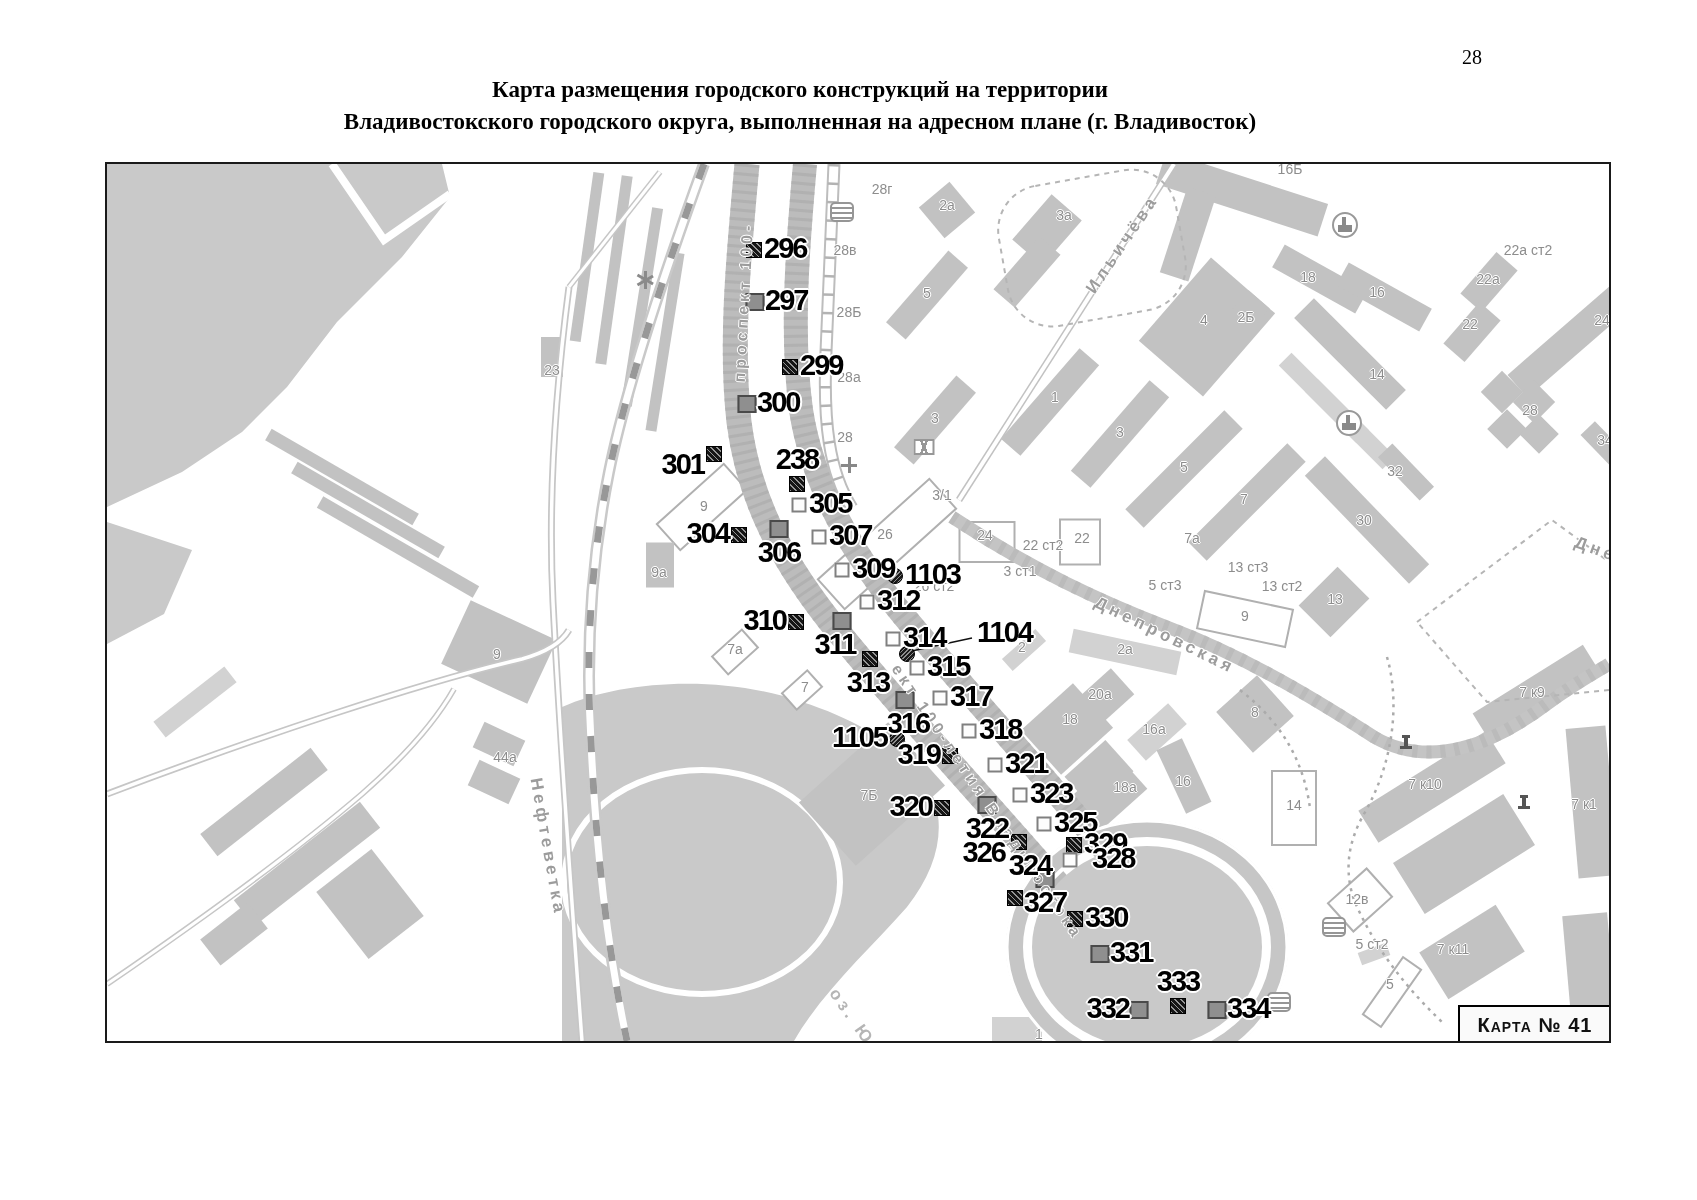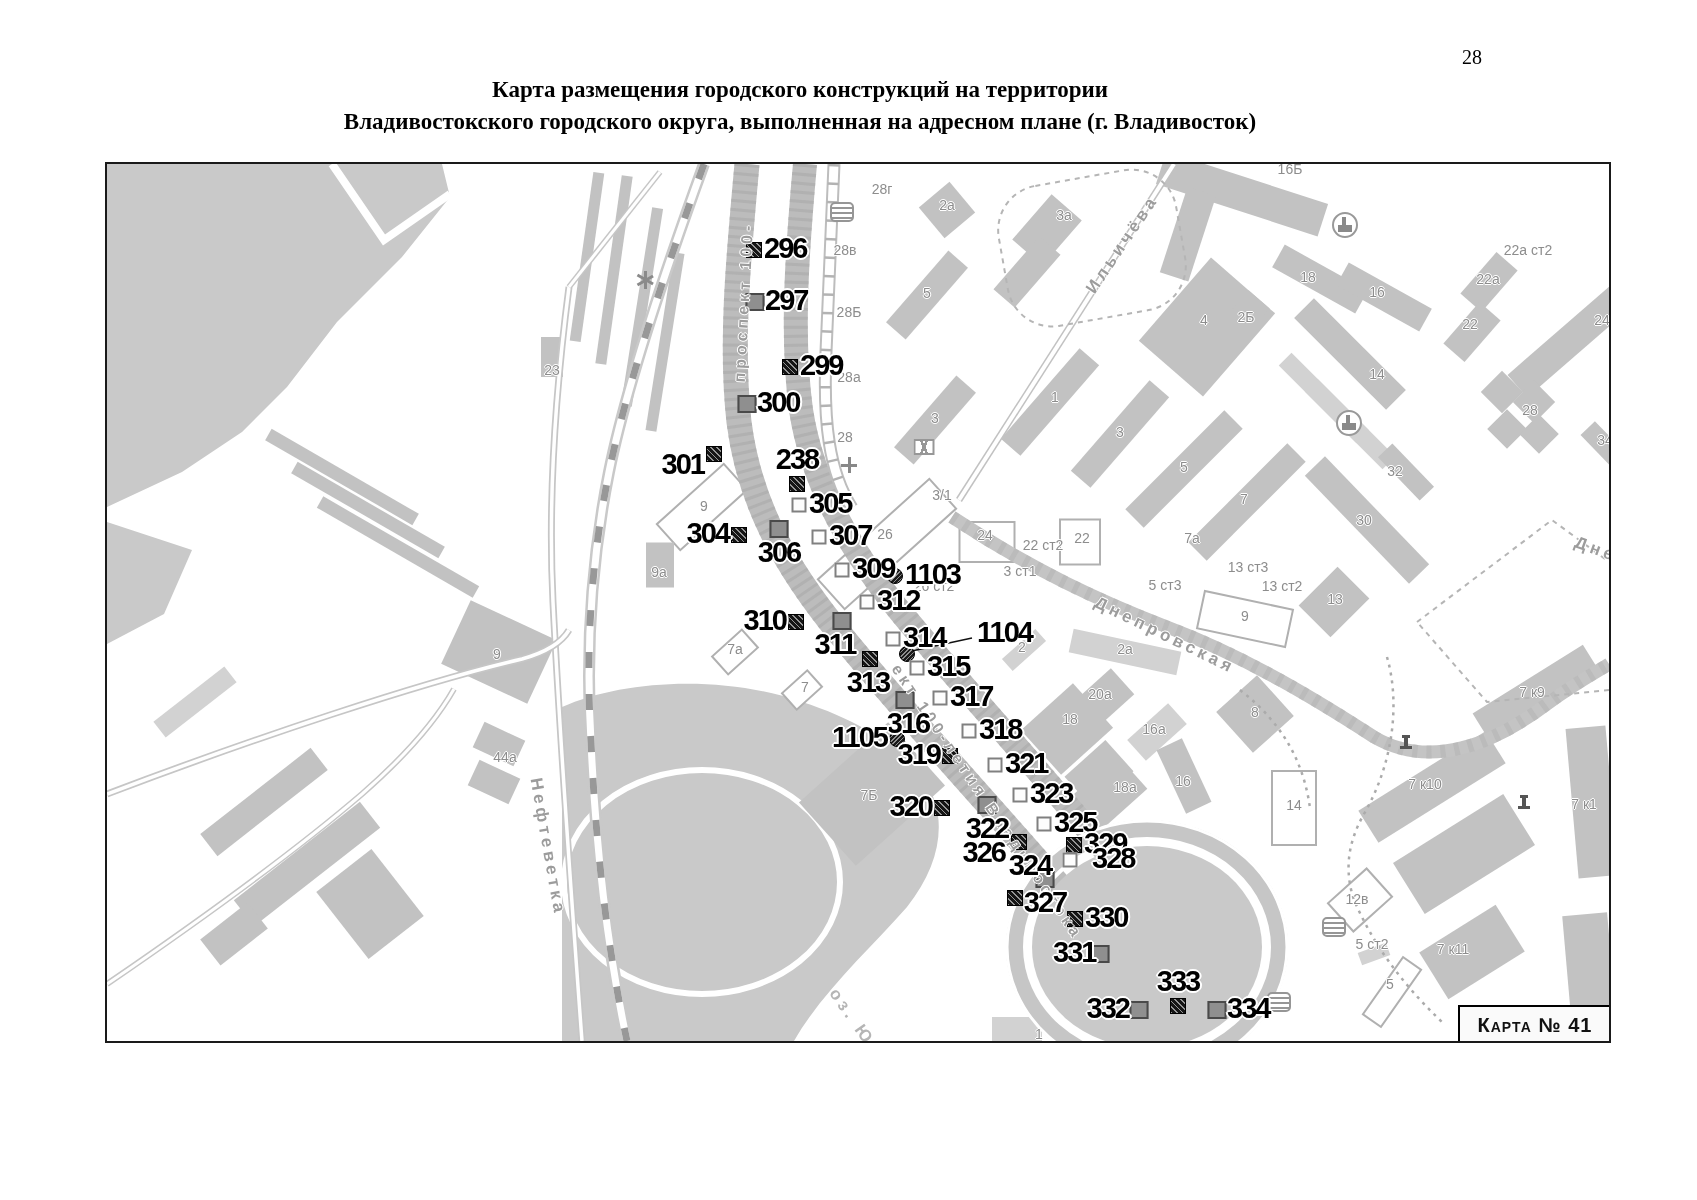--- a/index.html
+++ b/index.html
@@ -248,21 +248,21 @@
       <div class="mlabel" style="left: 907px; top: 687px; transform: translate(-50%, 0px); margin-left: 16px;">324</div>
       <div class="marker m-white" style="left: 963px; top: 696px;"></div>
       <div class="mlabel" style="left: 973px; top: 696px; transform: translate(0px, -55%); margin-left: 12px;">328</div>
       <div class="marker m-dark" style="left: 908px; top: 734px;"></div>
       <div class="mlabel" style="left: 898px; top: 690px; transform: translate(-100%, -55%);">326</div>
       <div class="marker m-gray" style="left: 938px; top: 715px;"></div>
       <div class="mlabel" style="left: 938px; top: 724px; transform: translate(-50%, 0px);">327</div>
       <div class="marker m-dark" style="left: 968px; top: 755px;"></div>
       <div class="mlabel" style="left: 978px; top: 755px; transform: translate(0px, -55%);">330</div>
       <div class="marker m-gray" style="left: 993px; top: 790px;"></div>
-      <div class="mlabel" style="left: 946px; top: 790px; transform: translate(0px, -55%);">331</div>
+      <div class="mlabel" style="left: 1003px; top: 790px; transform: translate(0px, -55%);">331</div>
       <div class="marker m-gray" style="left: 1032px; top: 846px;"></div>
       <div class="mlabel" style="left: 1022px; top: 846px; transform: translate(-100%, -55%);">332</div>
       <div class="marker m-dark" style="left: 1071px; top: 842px;"></div>
       <div class="mlabel" style="left: 1071px; top: 832px; transform: translate(-50%, -100%);">333</div>
       <div class="marker m-gray" style="left: 1110px; top: 846px;"></div>
       <div class="mlabel" style="left: 1120px; top: 846px; transform: translate(0px, -55%);">334</div>
       <div class="bldg" style="left: 775px; top: 25px;">28г</div>
       <div class="bldg" style="left: 738px; top: 86px;">28в</div>
       <div class="bldg" style="left: 742px; top: 148px;">28Б</div>
       <div class="bldg" style="left: 742px; top: 213px;">28а</div>

